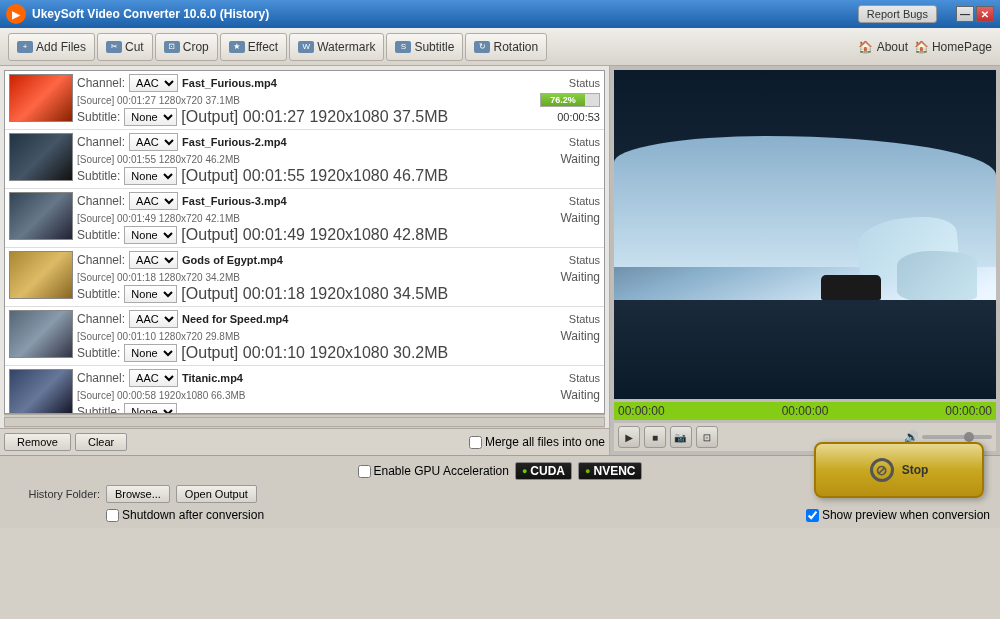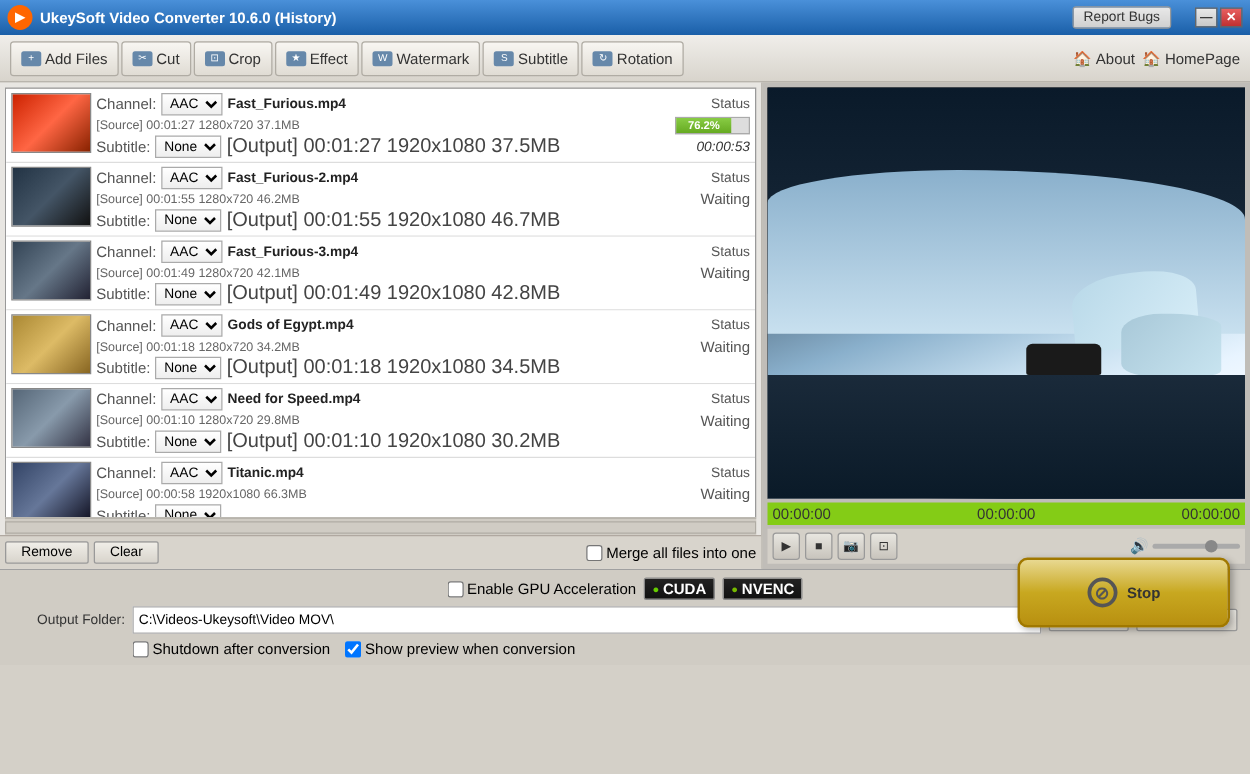--- a/index.html
+++ b/index.html
@@ -150,21 +150,21 @@
       width: 60px; height: 14px;
       background: #ddd; border: 1px solid #aaa;
       position: relative; margin-left: auto;
     }
     .progress-bar-fill {
       height: 100%;
       background: linear-gradient(to bottom, #88cc44, #66aa22);
       display: flex; align-items: center; justify-content: center;
       color: white; font-size: 9px; font-weight: bold;
     }
-    .time-display { color: #333; font-size: 11px; margin-left: auto; font-style: italic; }
+    .time-display { color: #333; font-size: 11px; margin-left: auto; }
 
     #file-list-bottom {
       padding: 4px;
       display: flex;
       align-items: center;
       gap: 4px;
       background: #d8d4cc;
       border-top: 1px solid #b0a8a0;
     }
     .list-btn {
@@ -313,20 +313,21 @@
       padding: 2px 8px;
       background: linear-gradient(to bottom, #f0eee8, #d8d4cc);
       border: 1px solid #999;
       border-radius: 2px;
       cursor: pointer; font-size: 11px;
     }
 
     #options-row {
       display: flex; align-items: center; gap: 12px;
       padding-left: 96px;
+      justify-content: space-between;
     }
     .opt-check { display: flex; align-items: center; gap: 3px; font-size: 11px; }
 
     
     #stop-button {
       position: absolute;
       right: 16px;
       bottom: 30px;
       width: 170px; height: 56px;
       background: linear-gradient(to bottom, #e8d890, #c8a820, #b89010);
@@ -594,22 +595,21 @@
       <span>CUDA</span>
     </div>
     <div class="gpu-badge">
       <span class="nvenc-icon">●</span>
       <span>NVENC</span>
     </div>
   </div>
 
 
   <div id="folder-row">
-    <span class="row-label">Output Folder:</span>
-    <input type="text" class="folder-input" value="C:\Videos-Ukeysoft\Video MOV\" style="">
+    <span class="row-label">History Folder:</span>
     <button class="browse-btn">Browse...</button>
     <button class="open-output-btn">Open Output</button>
   </div>
 
   <div id="options-row">
     <div class="opt-check">
       <input type="checkbox" style="">
       <label>Shutdown after conversion</label>
     </div>
     <div class="opt-check">

